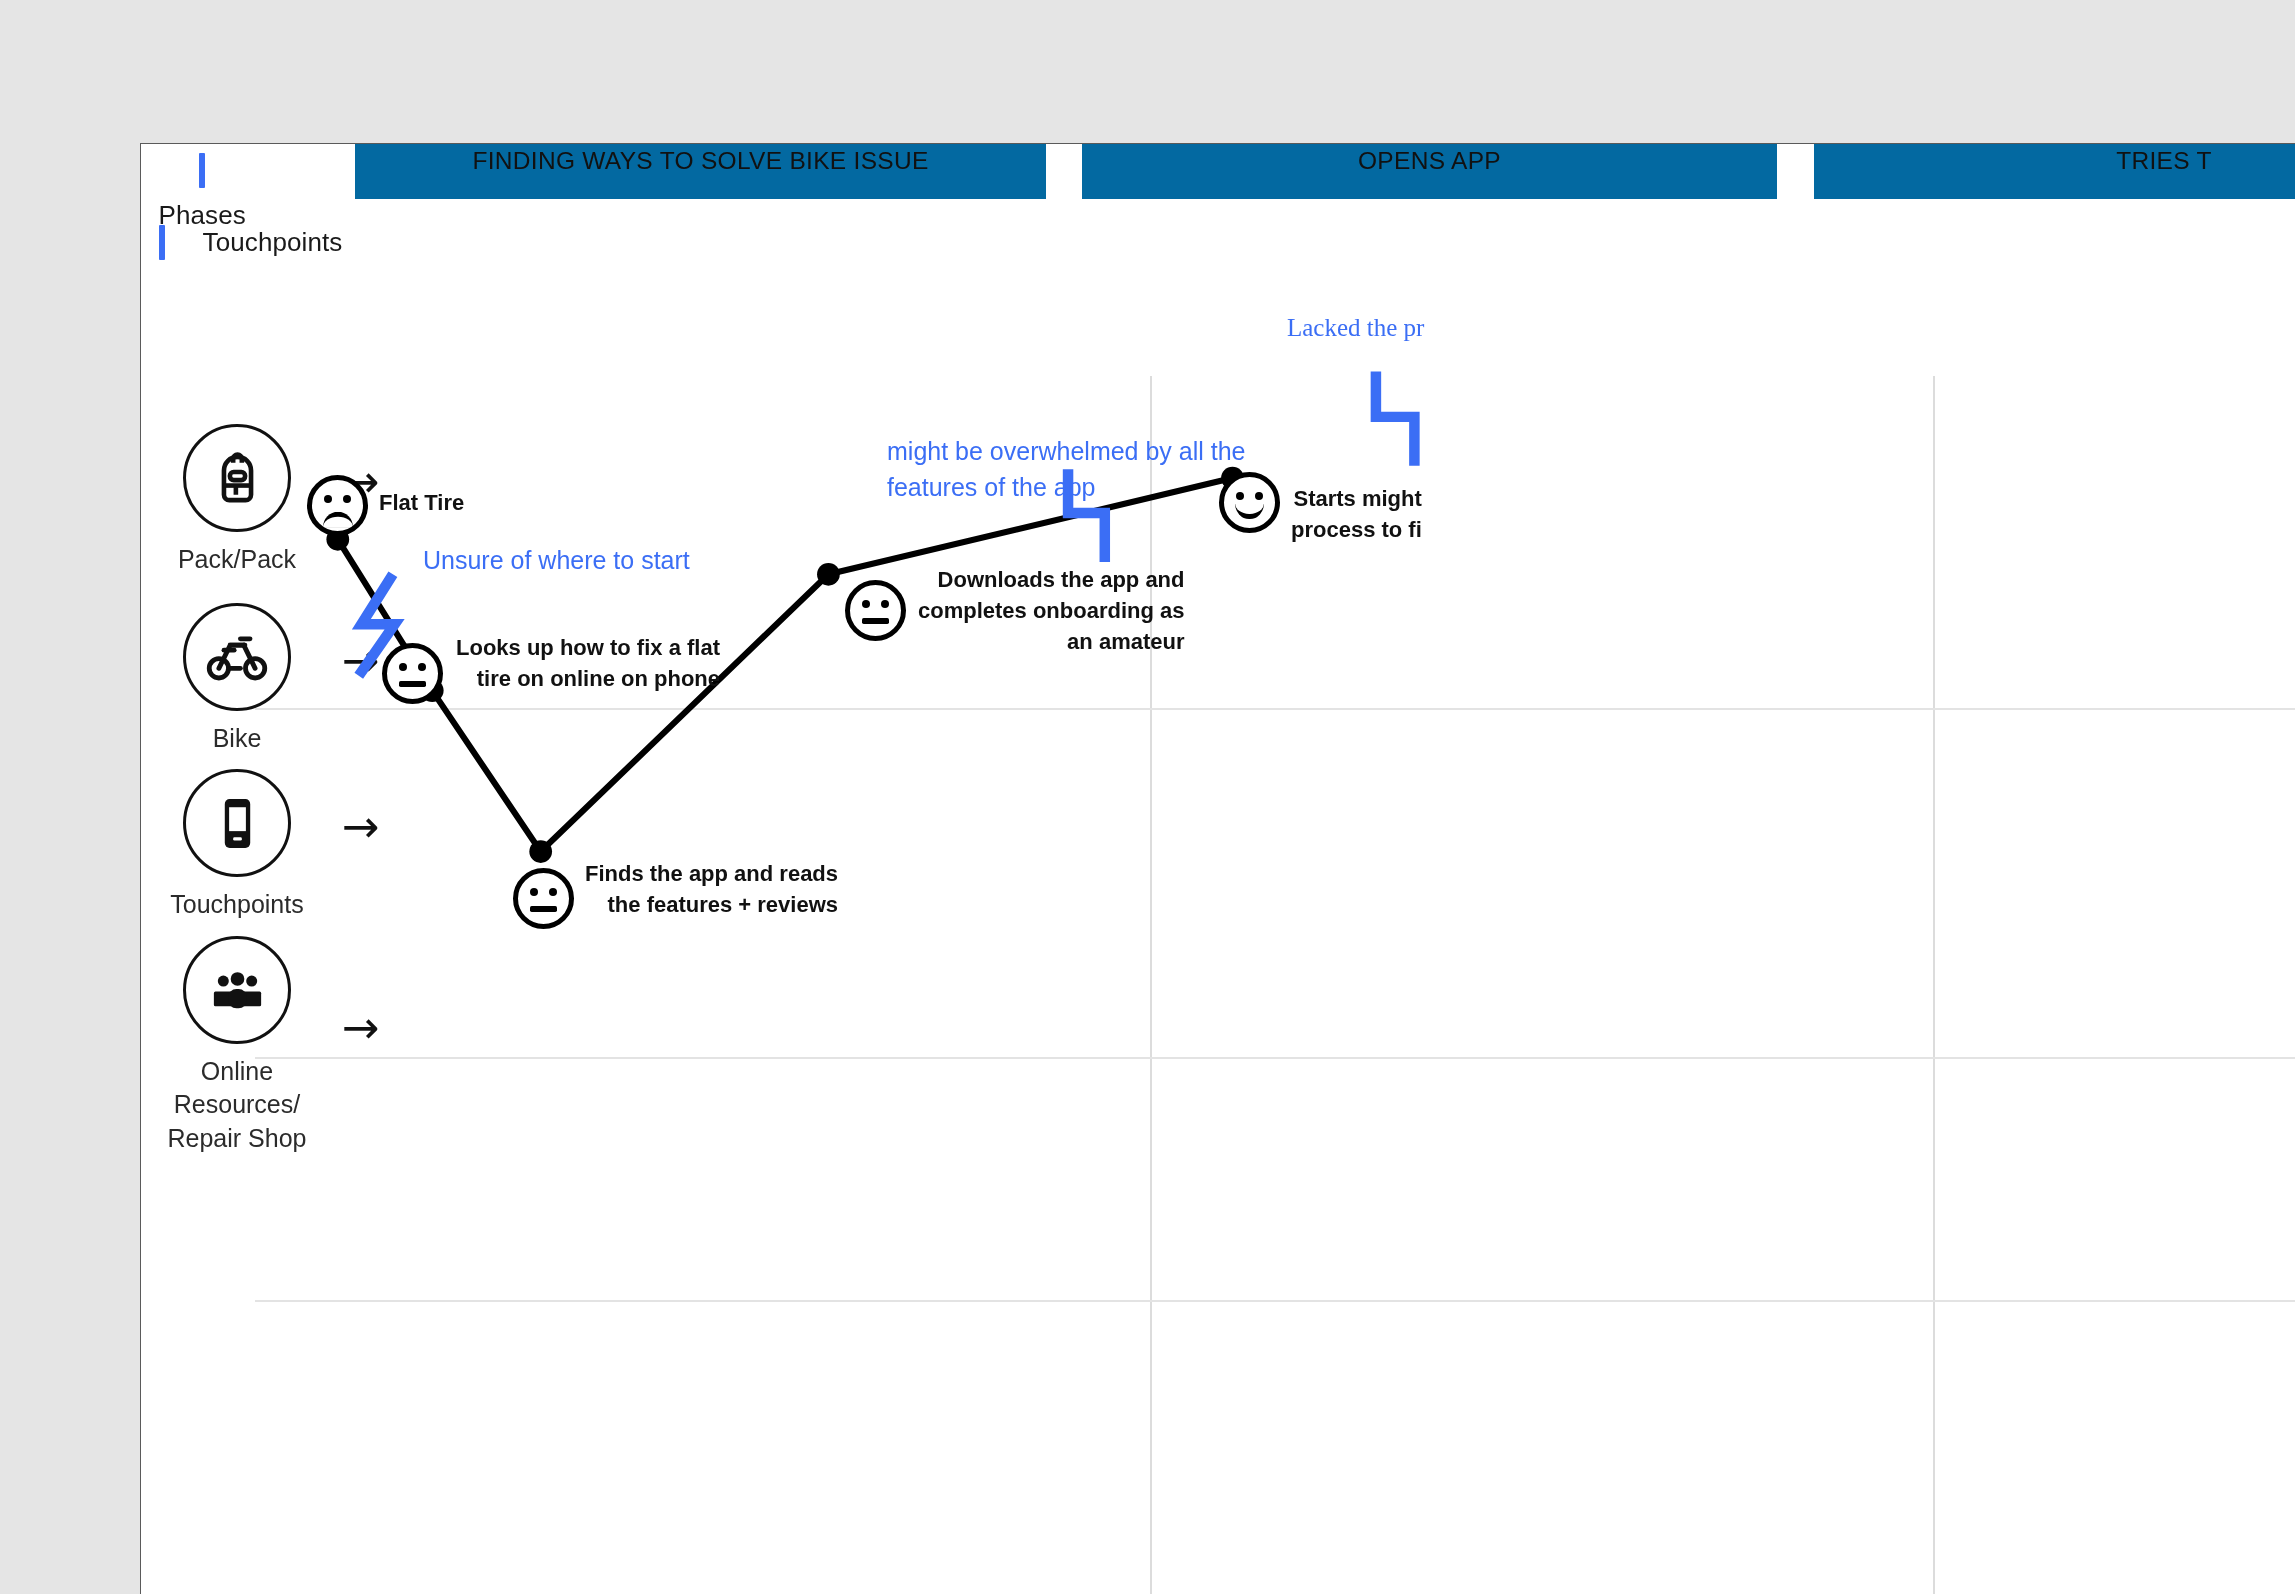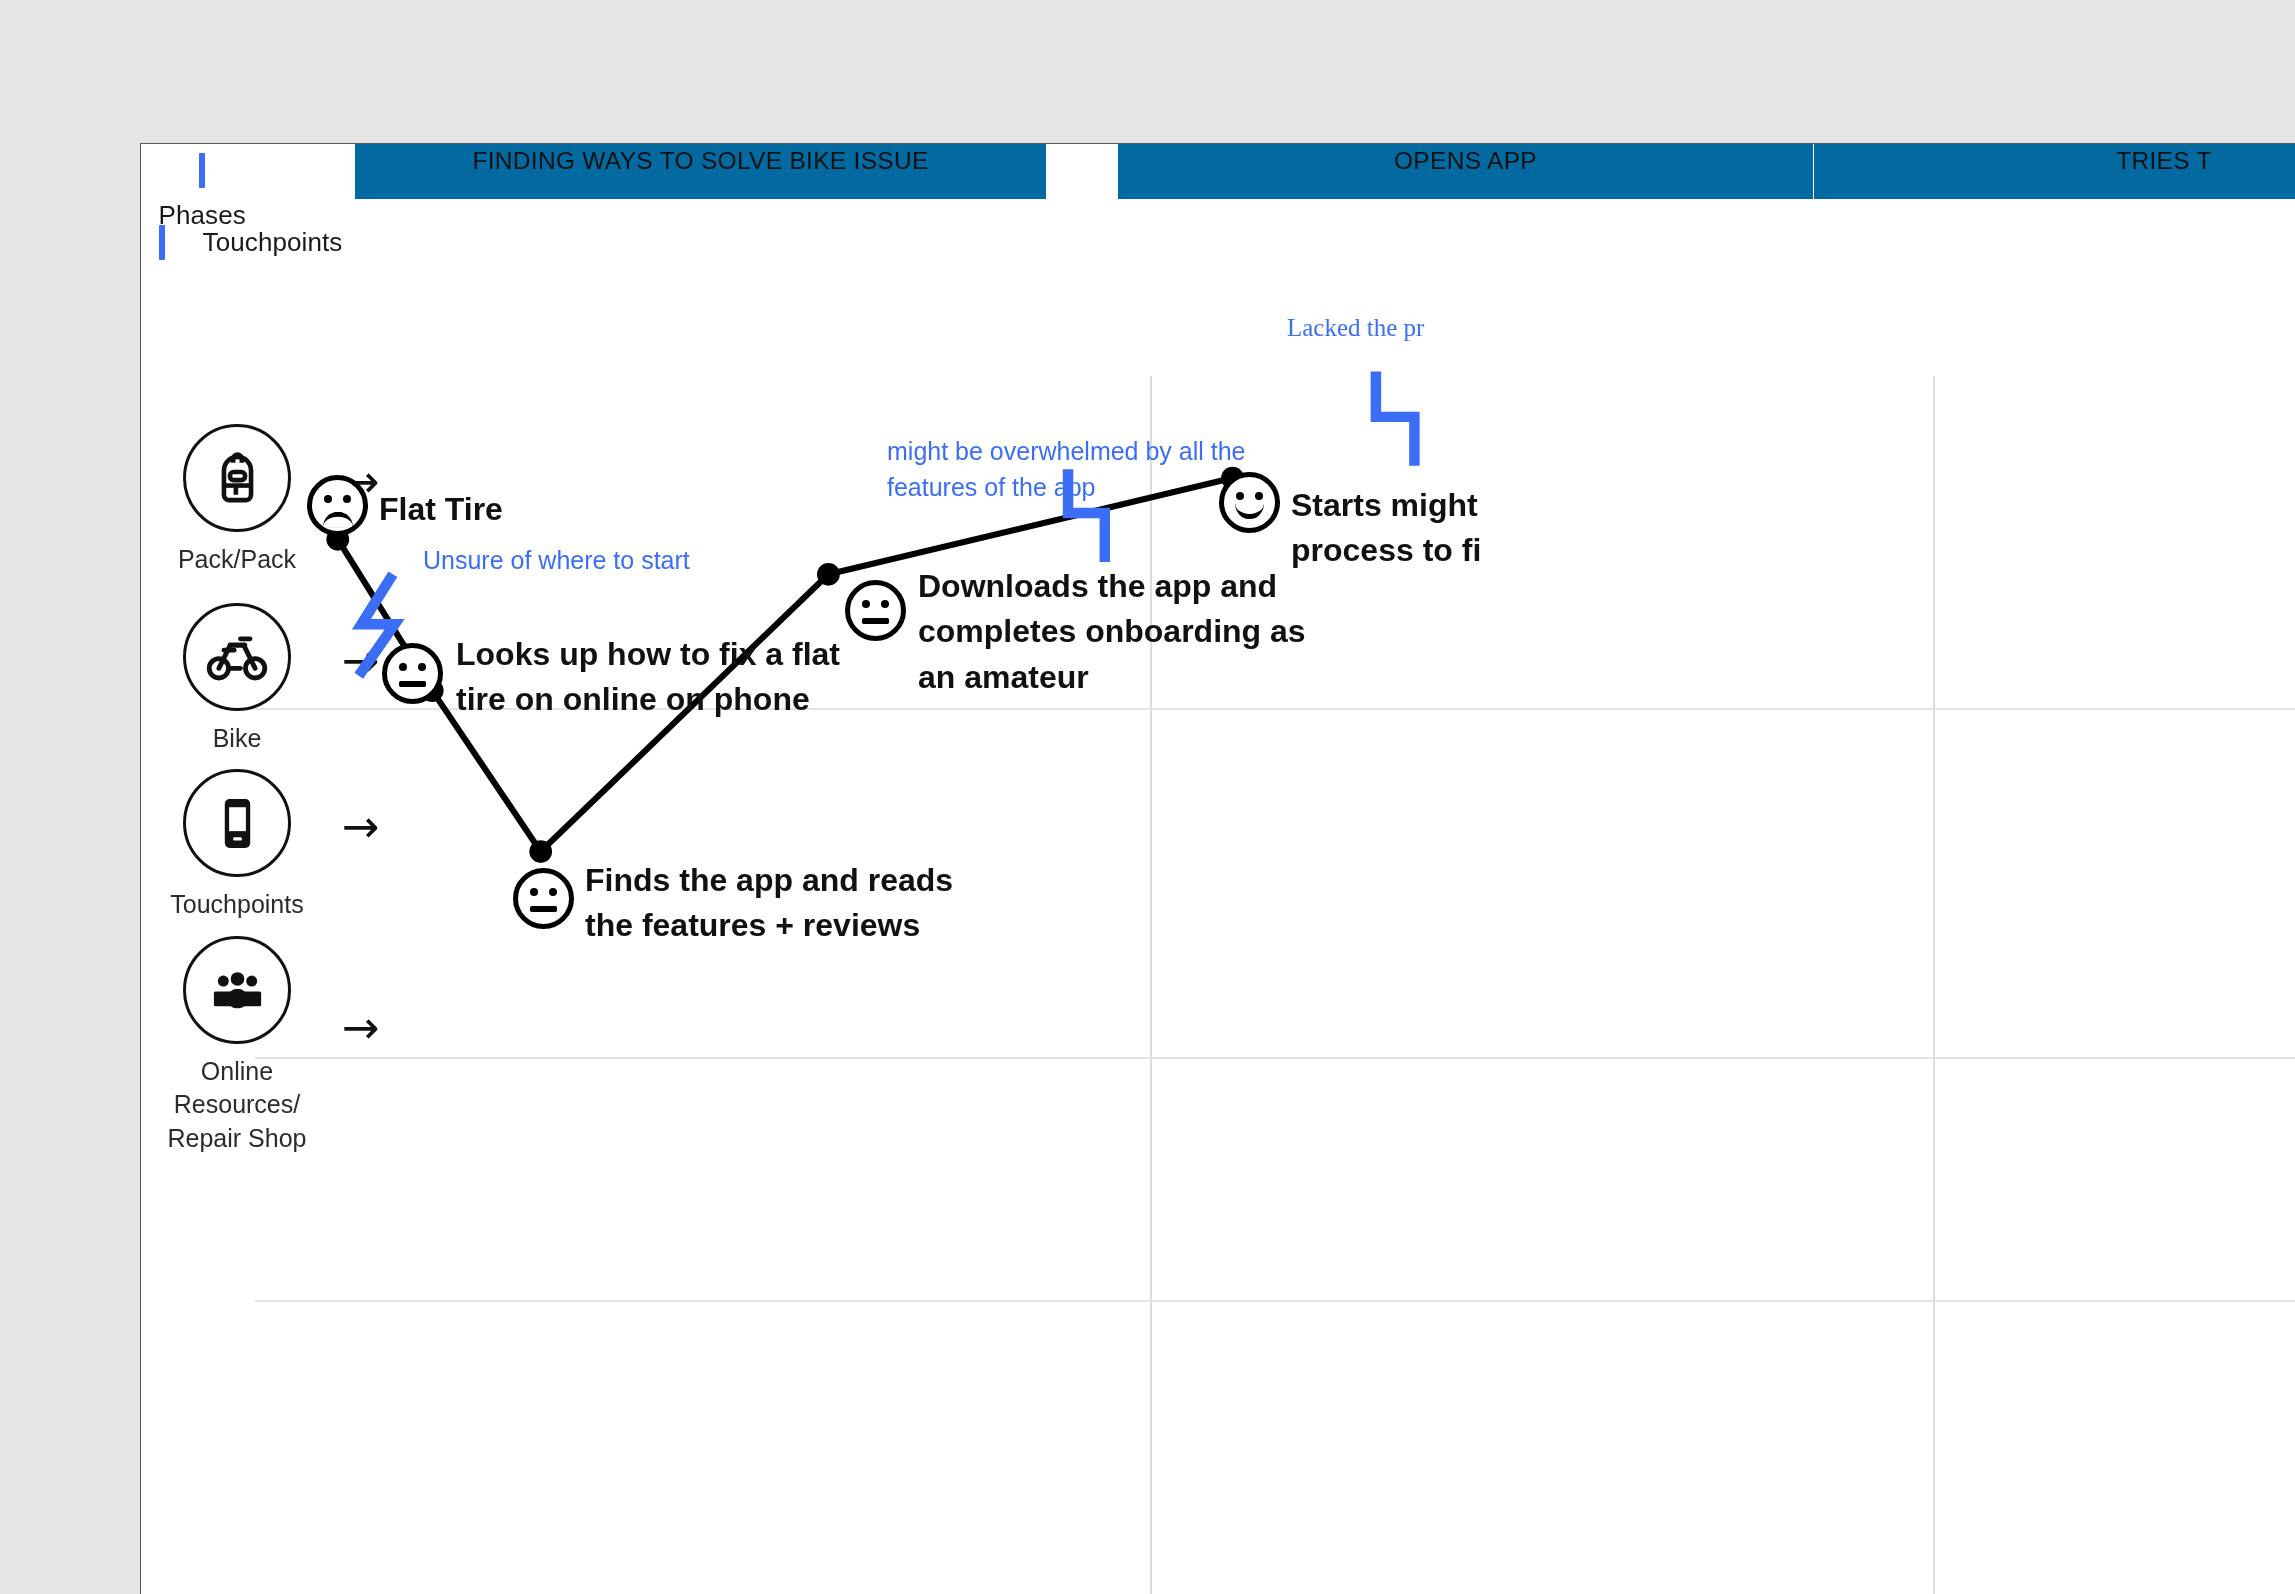--- a/index.html
+++ b/index.html
@@ -37,21 +37,21 @@
   
   .phase-chip {
     position:absolute;
     top:-22px;
     height:77px;
     background:#0369a1;
     display:flex; align-items:center; justify-content:center;
     font-size:24.5px; color:#111; letter-spacing:0.3px;
   }
   #phase-0 { left:214px;  width:691px; }
-  #phase-1 { left:977px; width:695px; }
+  #phase-1 { left:941px; width:695px; }
   #phase-2 { left:1673px; width:700px; }
 
   
   .vline { position:absolute; width:1.7px; background:#dcdcdc; top:232px; bottom:0; }
   #vline-0 { left:1009px; }
   #vline-1 { left:1792px; }
   .hline { position:absolute; height:1.7px; background:#e3e3e3; left:114px; right:0; }
   #hline-0 { top:564px; }
   #hline-1 { top:913px; }
   #hline-2 { top:1156px; }
@@ -102,22 +102,22 @@
   }
   .face .mouth-happy {
     position:absolute; left:11.4px; right:11.4px; top:26px; height:15.7px;
     border:5.2px solid #000; border-top:none; border-left:none; border-right:none;
     border-radius:0 0 50% 50%/0 0 100% 100%;
   }
 
   
   .caption {
     position:absolute;
-    font-size:32px; color:#111; line-height:1.42;
-    white-space:pre-line; font-weight:600;
+    font-size:22px; color:#111; line-height:1.42;
+    white-space:pre-line; font-weight:600;text-align:right;
   }
   
   .note {
     position:absolute;
     font-size:25px; color:#3b6ef5; line-height:1.45;
     white-space:pre-line;
   }
 </style>
 </head>
 <body>

